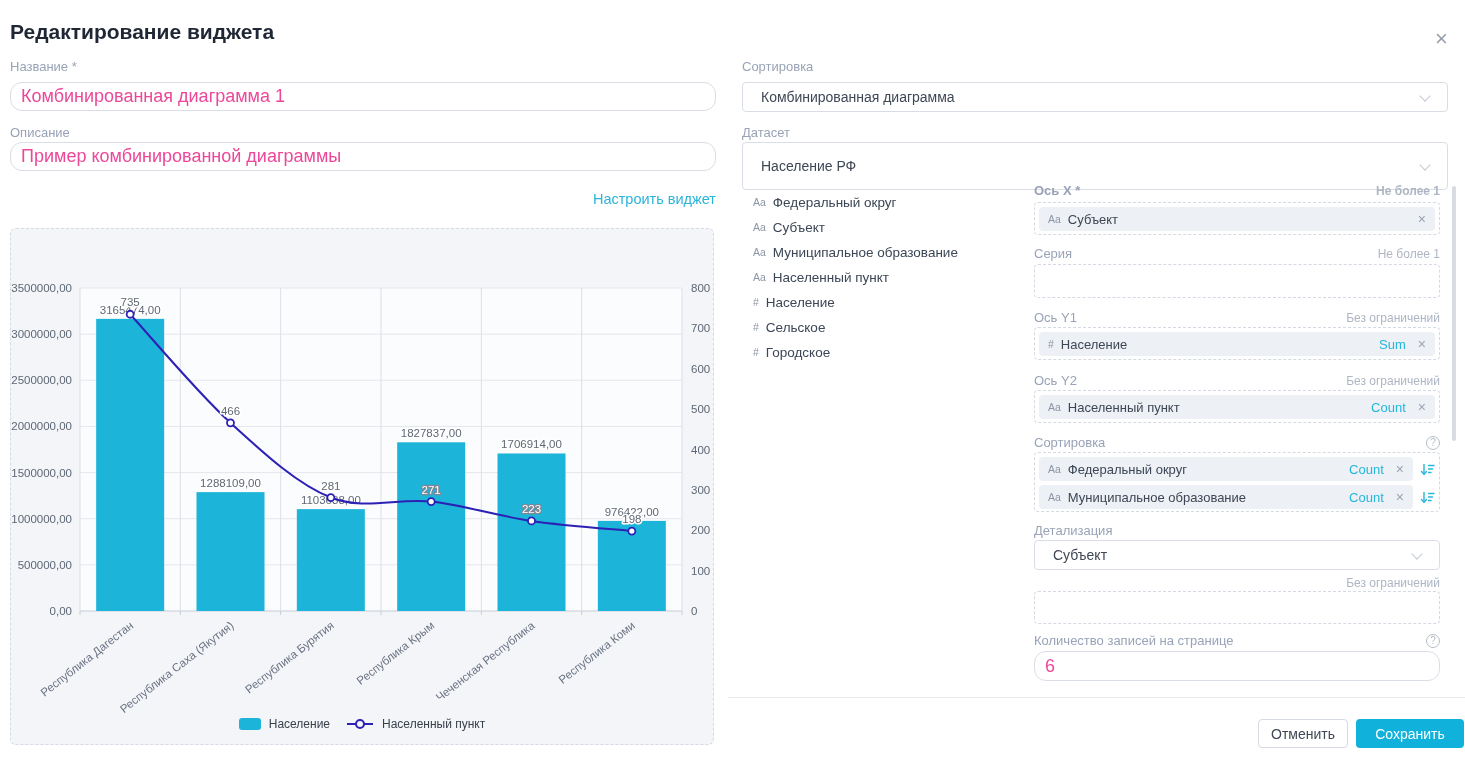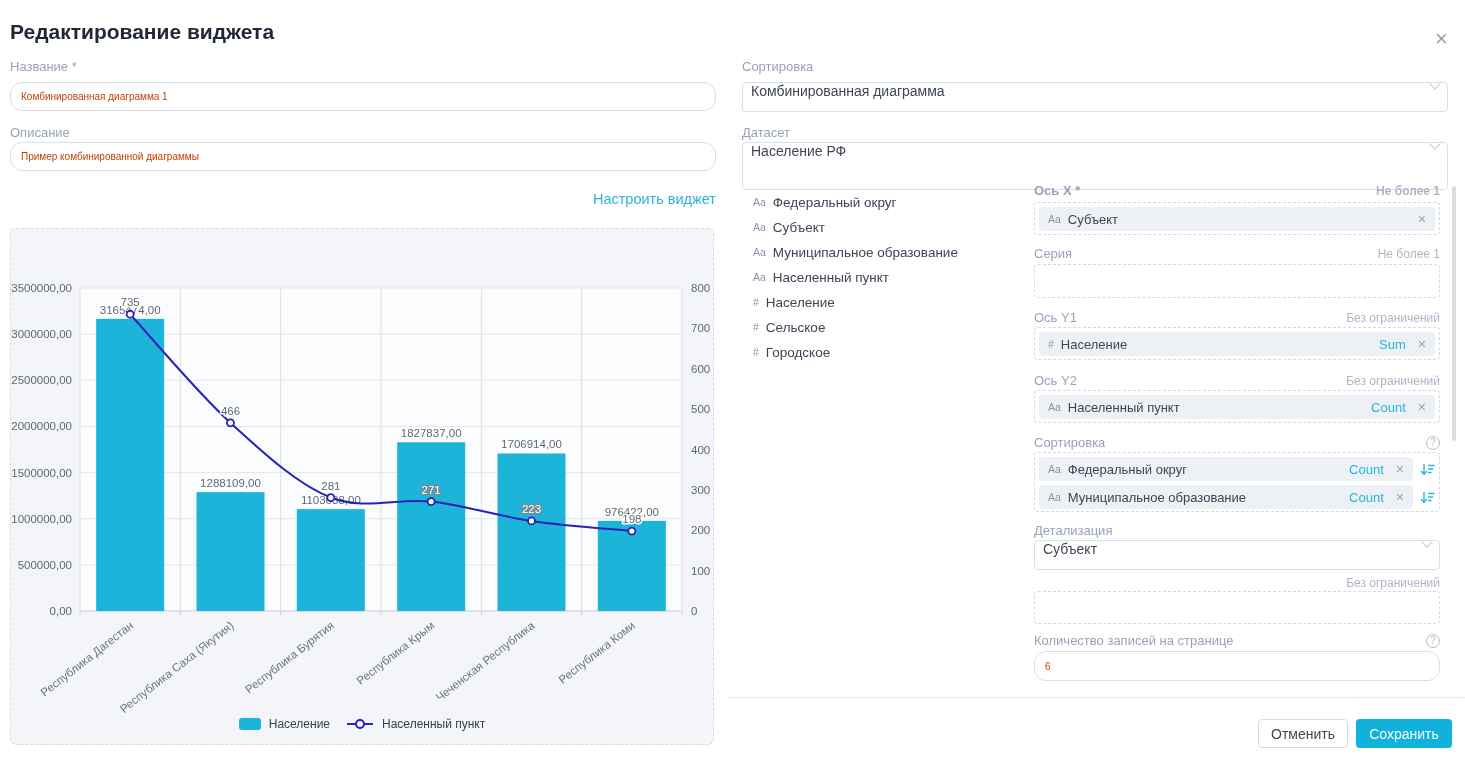--- a/index.html
+++ b/index.html
@@ -3,24 +3,24 @@
 <meta charset="utf-8">
 <style>
   html,body{margin:0;padding:0;background:#fff;}
   .dlg{position:relative;width:1465px;height:763px;background:#fff;overflow:hidden;
        font-family:"Liberation Sans",sans-serif;}
   .abs{position:absolute;}
   .title{font-size:21px;font-weight:bold;color:#1f2735;}
   .lab{font-size:13px;color:#99a3b7;}
   .limit{font-size:12px;color:#aeb6c4;}
   .inp{position:absolute;box-sizing:border-box;border:1px solid #d9dee6;border-radius:12px;
-       background:#fff;font-family:inherit;font-size:10px;color:#c2410c;padding:0 10px;outline:none;}
+       background:#fff;font-family:inherit;font-size:18px;color:#ec4899;padding:0 10px;outline:none;}
   .sel{position:absolute;box-sizing:border-box;border:1px solid #d9dee6;border-radius:4px;background:#fff;
-       font-size:14px;color:#3f4755;display:flex;align-items:flex-start;justify-content:space-between;
-       padding:0 8px;cursor:pointer;}
+       font-size:14px;color:#3f4755;display:flex;align-items:center;justify-content:space-between;
+       padding:0 18px;cursor:pointer;}
   .chev{width:7px;height:7px;border-right:1.5px solid #c3cad5;border-bottom:1.5px solid #c3cad5;
         transform:rotate(45deg);margin-top:-3px;flex:none;}
   .row{position:absolute;display:flex;justify-content:space-between;align-items:center;}
   .dashbox{position:absolute;box-sizing:border-box;border:1px dashed #d4dae3;border-radius:4px;
            padding:4px;display:flex;flex-direction:column;gap:4px;}
   .chiprow{display:flex;align-items:center;gap:7px;}
   .chip{display:flex;align-items:center;background:#edf0f5;border-radius:4px;height:24px;
         padding:0 9px;font-size:13px;color:#3d4654;flex:1;min-width:0;}
   .ficon{color:#8b95a6;font-size:10.5px;margin-right:7px;flex:none;}
   .agg{color:#24b6dc;font-size:13px;margin-left:auto;cursor:pointer;}
@@ -289,16 +289,16 @@
   <div class="dashbox" style="left:1034px;top:591px;width:406px;height:33px;"></div>
 
   <div class="row" style="left:1034px;top:633px;width:406px;">
     <span class="lab">Количество записей на странице</span>
     <span class="qicon">?</span>
   </div>
   <input class="inp" style="left: 1034px; top: 651px; width: 406px; height: 30px;" value="6">
 
   <div class="divider" style="left:728px;top:697px;width:737px;"></div>
   <button class="btn btn-sec" style="left:1258px;top:719px;width:90px;height:29px;">Отменить</button>
-  <button class="btn btn-pri" id="save-btn" style="left: 1356px; top: 719px; width: 96px; height: 29px; background: rgb(16, 177, 218);">Сохранить</button>
+  <button class="btn btn-pri" id="save-btn" style="left: 1356px; top: 719px; width: 108px; height: 29px; background: rgb(16, 177, 218);">Сохранить</button>
 
   <div class="scrollthumb" style="left:1452px;top:186px;width:4px;height:255px;"></div>
 </div>
 
 </body></html>

